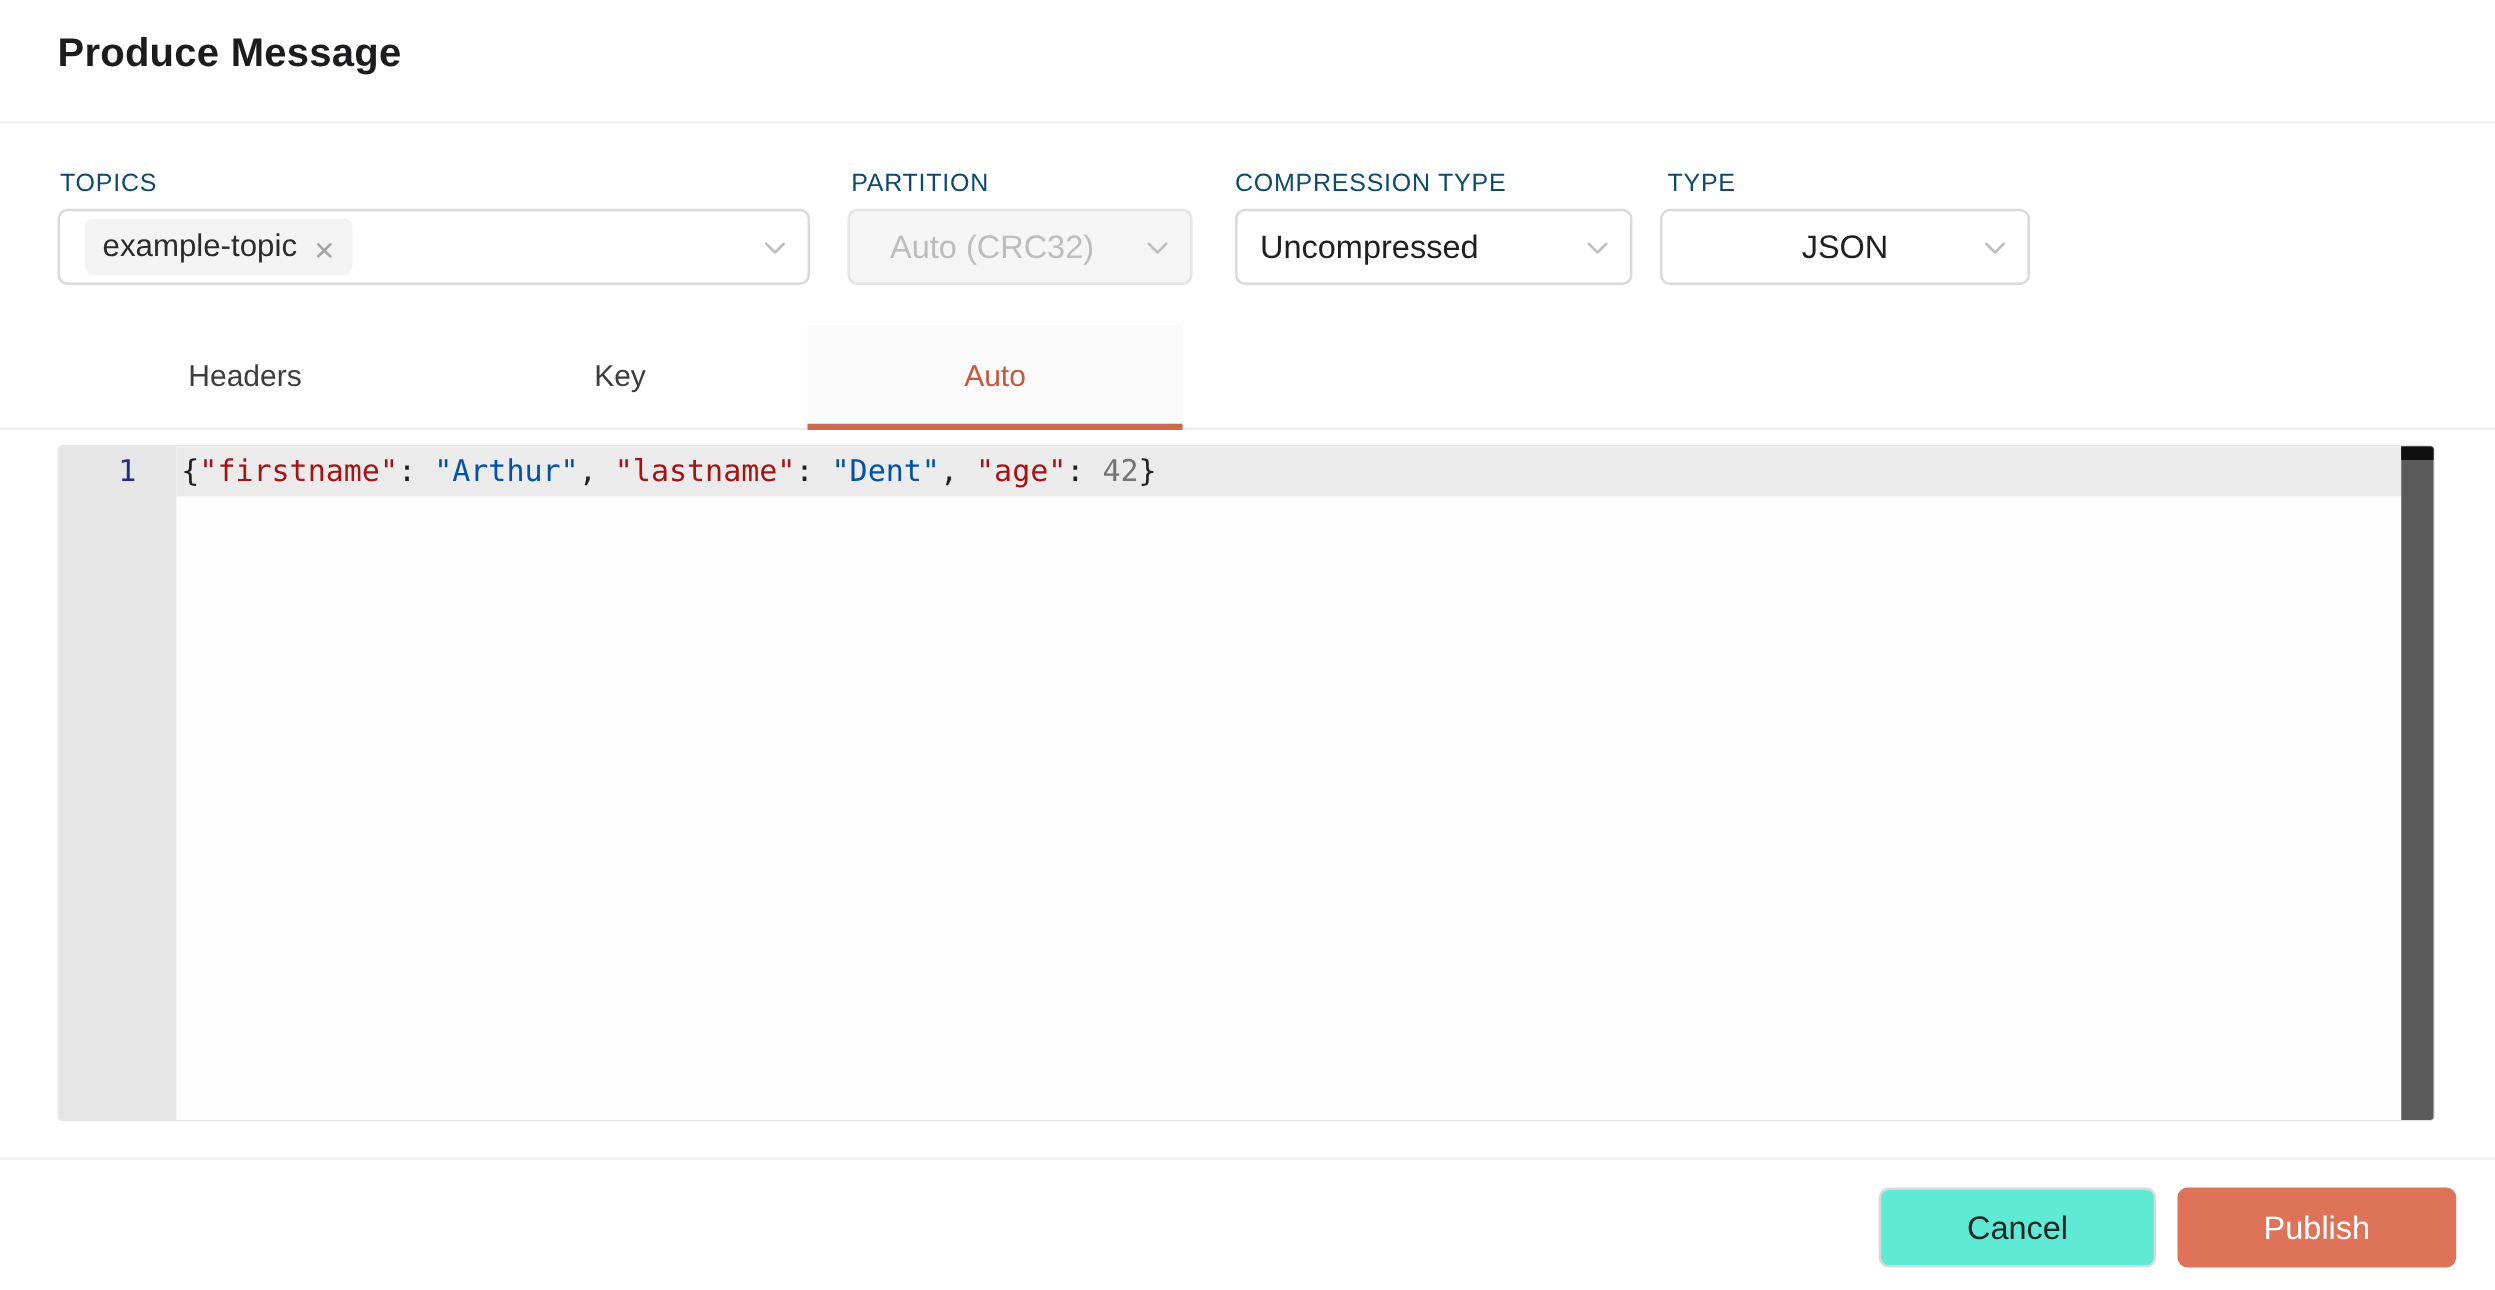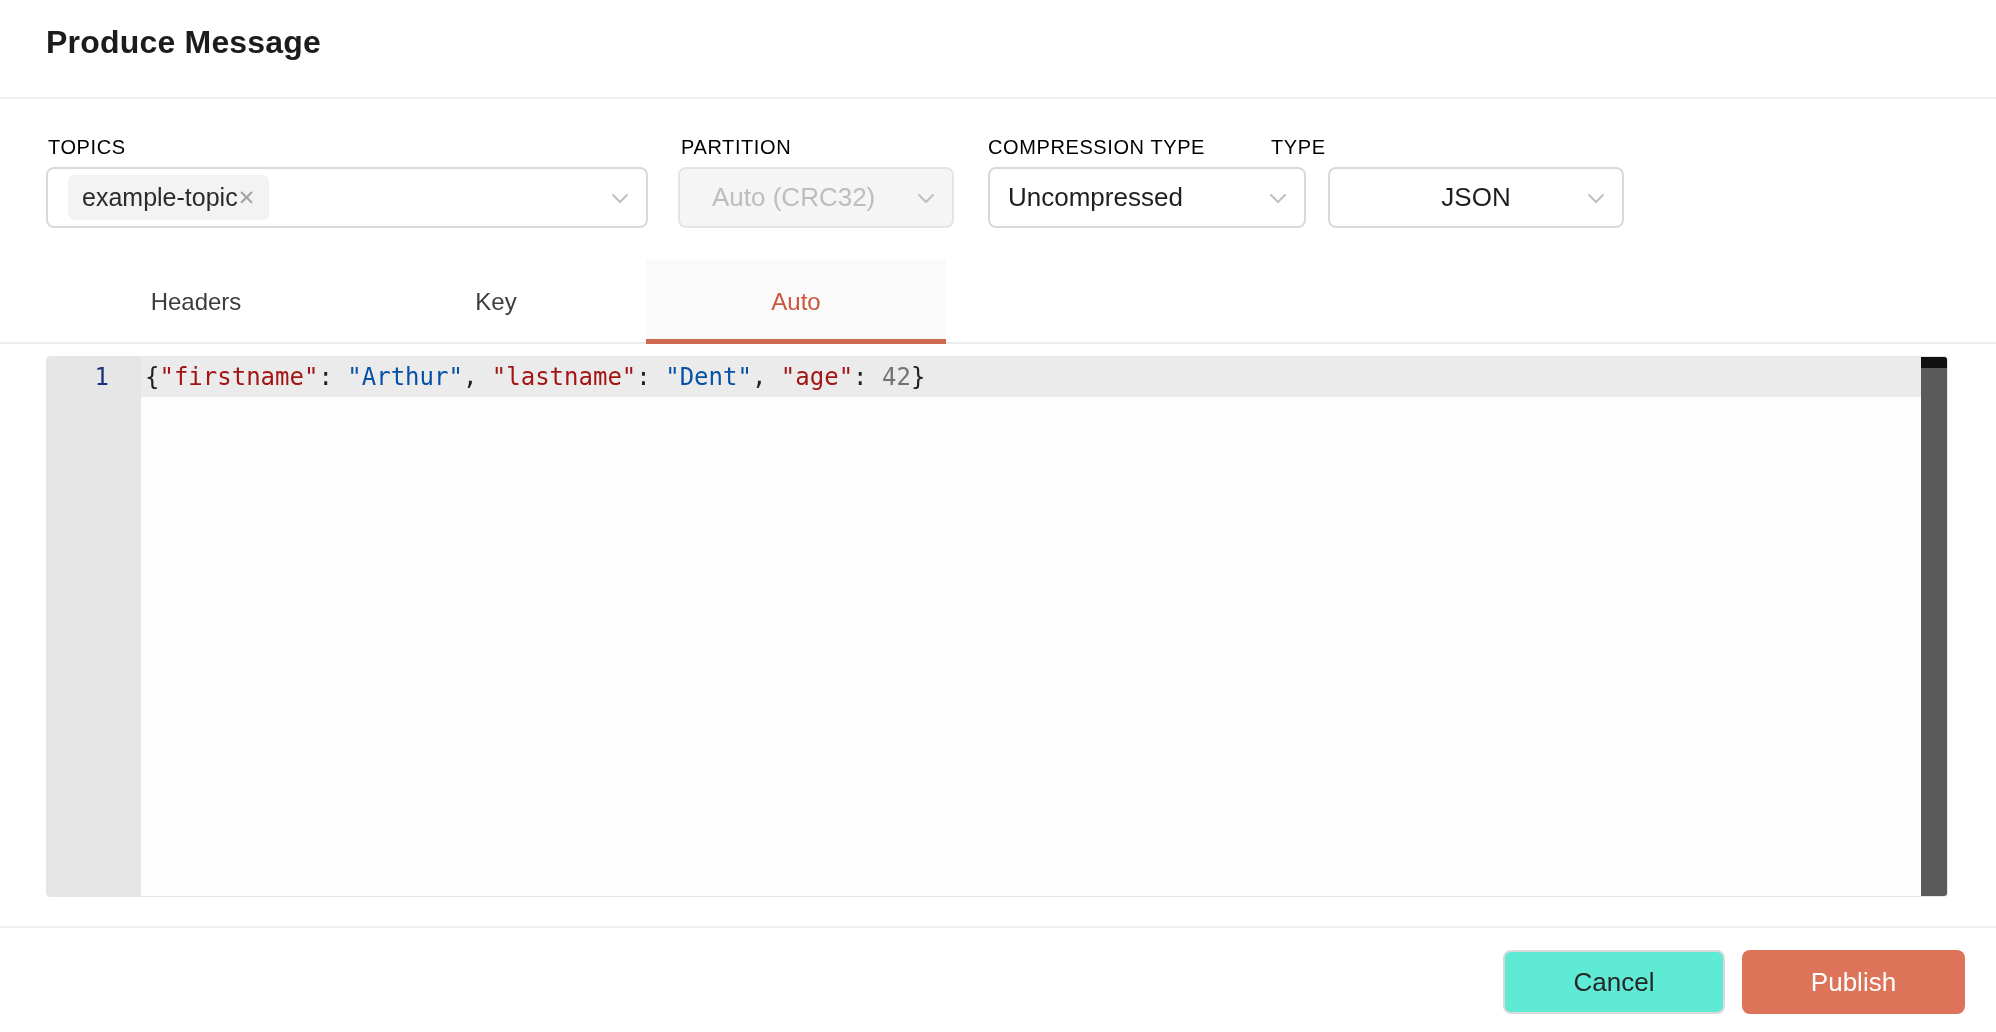--- a/index.html
+++ b/index.html
@@ -8,41 +8,41 @@
     font-family:"Liberation Sans",sans-serif;overflow:hidden;
   }
   
   .dialog-title{
     position:absolute;left:46px;top:24px;font-size:32px;font-weight:bold;
     color:#1c1c1e;letter-spacing:.2px;margin:0;
   }
   .header-divider{position:absolute;left:0;top:97px;width:100%;height:2px;background:#f1f1f1;}
   
   .field-label{
-    position:absolute;top:136px;font-size:20px;color:#000000;
+    position:absolute;top:136px;font-size:20px;color:#0c4a6e;
     letter-spacing:.6px;white-space:nowrap;
   }
   .select-box{
     position:absolute;top:167px;height:61px;box-sizing:border-box;
     border:2px solid #d9d9d9;border-radius:8px;background:#fff;
     display:flex;align-items:center;padding:0 18px;font-size:26px;color:#1f1f1f;
     cursor:pointer;
   }
   .select-value{white-space:nowrap;}
   .chevron{
     position:absolute;right:14px;top:50%;transform:translateY(-50%);
     color:#bfbfbf;display:flex;align-items:center;
   }
   .topics-box{left:46px;width:602px;}
   .partition-box{left:678px;width:276px;background:#f5f5f5;border-color:#e4e4e4;color:#bdbdbd;cursor:default;padding-left:32px;}
   .compression-box{left:988px;width:318px;}
   .type-box{left:1328px;width:296px;justify-content:center;}
   .topic-tag{
     background:#f3f3f3;border-radius:6px;padding:8px 14px;display:flex;
-    align-items:center;font-size:25px;color:#2b2b2b;margin-left:2px;
+    align-items:flex-end;gap:13px;font-size:25px;color:#2b2b2b;margin-left:2px;
   }
   .tag-close{color:#a3a3a3;font-size:21px;line-height:1;cursor:pointer;}
   
   .tab{
     position:absolute;top:260px;width:300px;height:84px;display:flex;
     align-items:center;justify-content:center;font-size:24px;color:#3d3d3d;cursor:pointer;
   }
   .tab-headers{left:46px;}
   .tab-key{left:346px;}
   .tab-value{left:646px;background:#fafafa;color:#c8573c;}
@@ -81,21 +81,21 @@
 <body>
 
 <div class="page">
 
   <h1 class="dialog-title">Produce Message</h1>
   <div class="header-divider"></div>
 
   <div class="field-label" style="left:48px">TOPICS</div>
   <div class="field-label" style="left:681px">PARTITION</div>
   <div class="field-label" style="left:988px">COMPRESSION TYPE</div>
-  <div class="field-label" style="left:1271px">TYPE</div>
+  <div class="field-label" style="left:1334px">TYPE</div>
 
   <div class="select-box topics-box">
     <span class="topic-tag">
       <span>example-topic</span>
       <span class="tag-close">✕</span>
     </span>
     <span class="chevron">
       <svg width="24" height="24" viewBox="0 0 24 24">
           <path d="M5 9l7 7 7-7" fill="none" stroke="currentColor" stroke-width="2" stroke-linecap="round" stroke-linejoin="round"></path>
         </svg>

